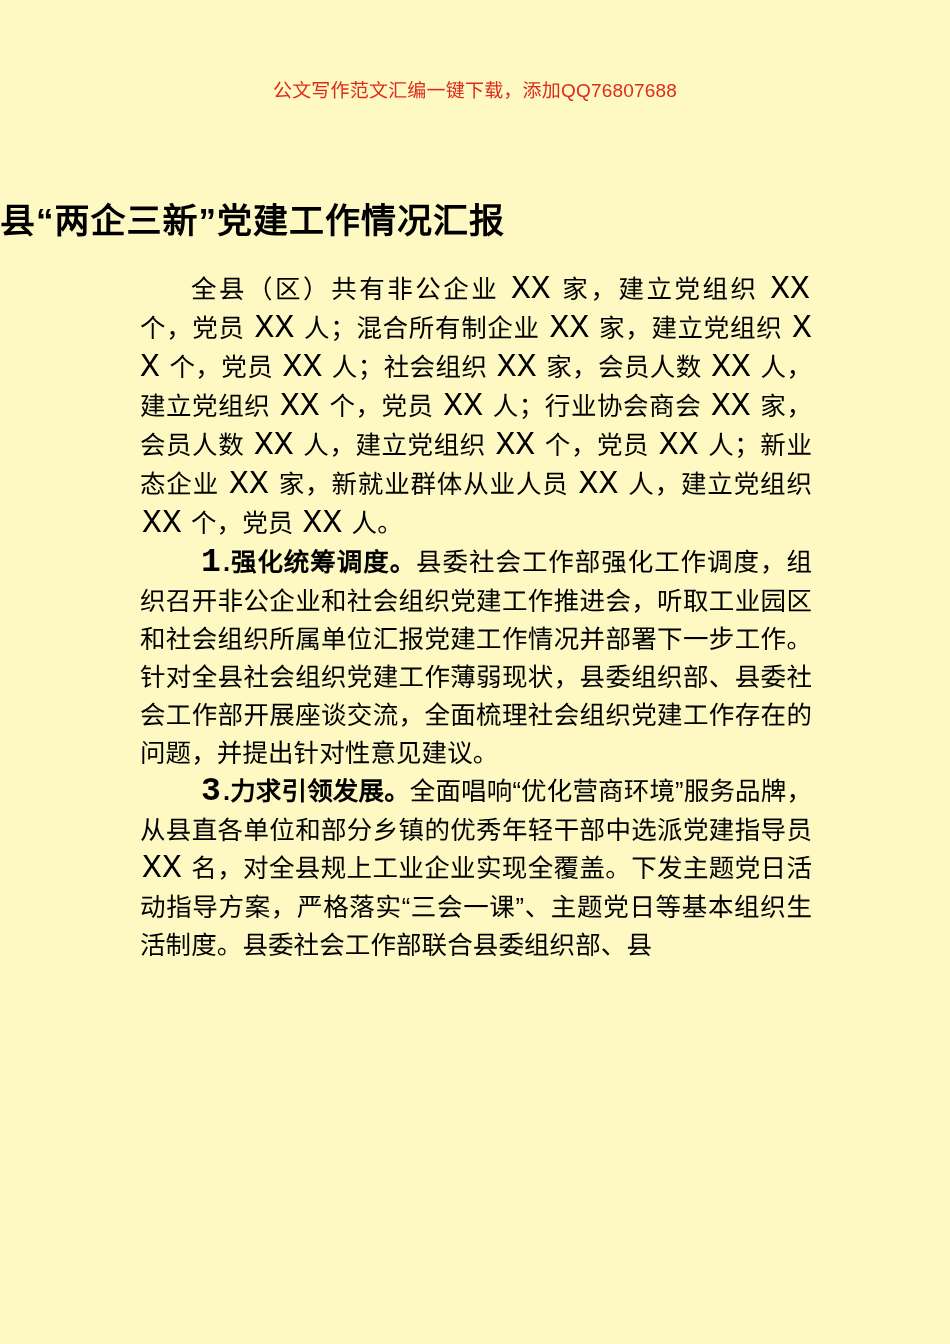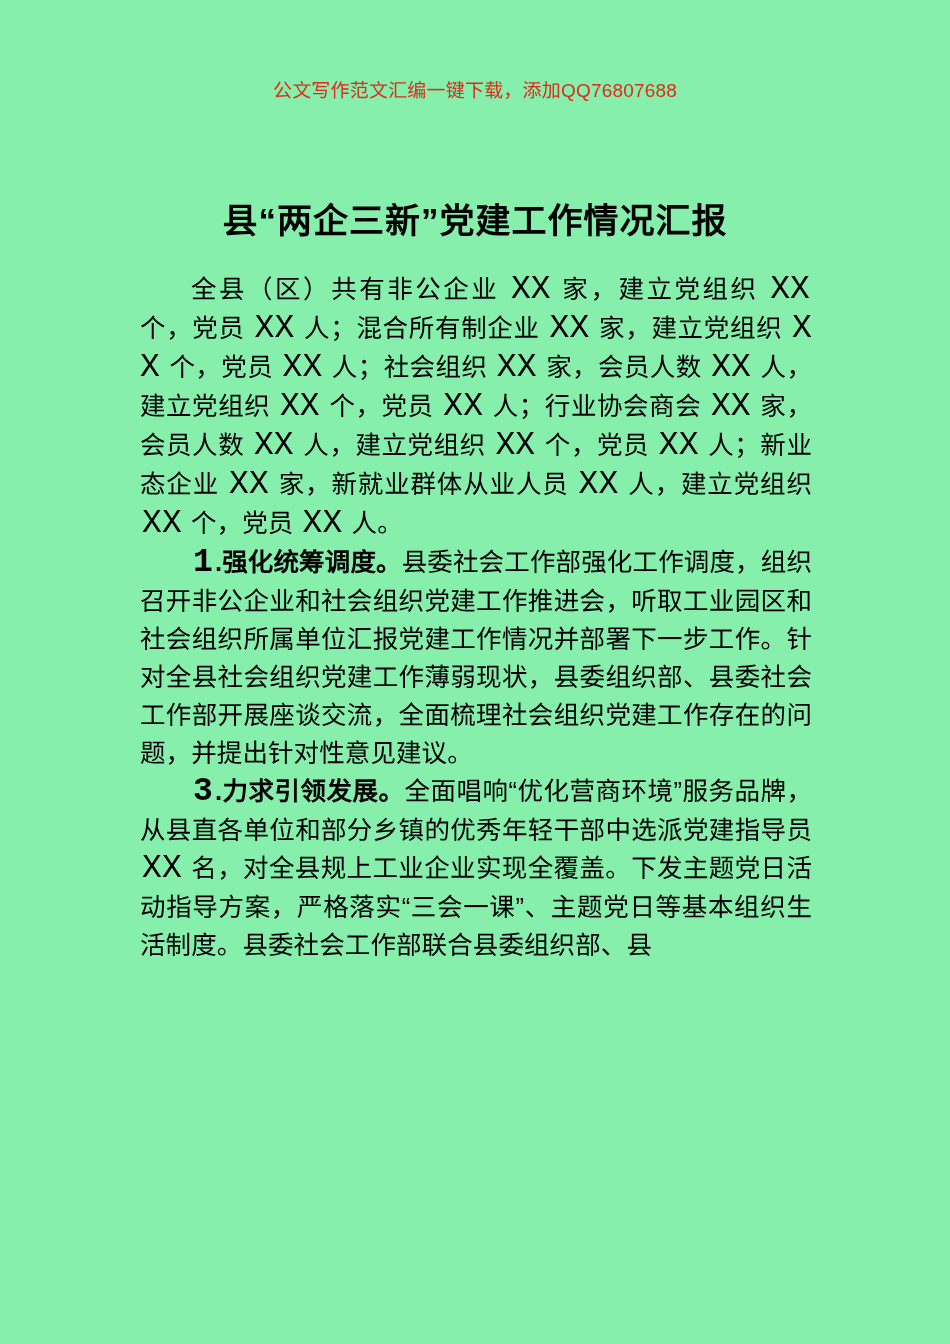--- a/index.html
+++ b/index.html
@@ -39,21 +39,20 @@
     white-space: nowrap;
     font-family: "Liberation Sans", "DejaVu Sans", sans-serif;
   }
 
   
   .doc-title {
     position: absolute;
     top: 174px;
     left: 0;
     width: 950px;
-    text-align: center;
     font-size: 35px;
     line-height: 48px;
     font-weight: 700;
     letter-spacing: 1px;
     white-space: nowrap;
   }
 
   
   .doc-body {
     position: absolute;
@@ -75,33 +74,34 @@
   .para.indent {
     text-indent: 2em;
   }
 
   .para.indent-1 {
     text-indent: 1em;
   }
 
   .lead {
     font-weight: 700;
+    margin-left: 8px;
   }
 
   
   .lat {
     font-family: Liberation Mono, monospace;
     padding: 0 2px;
     font-size: 33px;
   }
 </style>
 </head>
 <body>
 
-<div class="page" style="background: #86efac;">
+<div class="page" style="background: #fef9c3;">
 
   <div class="promo-banner" style="color: rgb(221, 43, 28);">公文写作范文汇编一键下载，添加QQ76807688</div>
 
   <h1 class="doc-title"><span>县“两企三新”党建工作情况汇报</span></h1>
 
   <div class="doc-body" style="color: rgb(0, 0, 0);">
 
 
 
     <p class="para indent">全县（区）共有非公企业 <span class="lat">XX</span> 家，建立党组织 <span class="lat">XX</span> 个，党员 <span class="lat">XX</span> 人；混合所有制企业 <span class="lat">XX</span> 家，建立党组织 <span class="lat">XX</span> 个，党员 <span class="lat">XX</span> 人；社会组织 <span class="lat">XX</span> 家，会员人数 <span class="lat">XX</span> 人，建立党组织 <span class="lat">XX</span> 个，党员 <span class="lat">XX</span> 人；行业协会商会 <span class="lat">XX</span> 家，会员人数 <span class="lat">XX</span> 人，建立党组织 <span class="lat">XX</span> 个，党员 <span class="lat">XX</span> 人；新业态企业 <span class="lat">XX</span> 家，新就业群体从业人员 <span class="lat">XX</span> 人，建立党组织 <span class="lat">XX</span> 个，党员 <span class="lat">XX</span> 人。</p>

